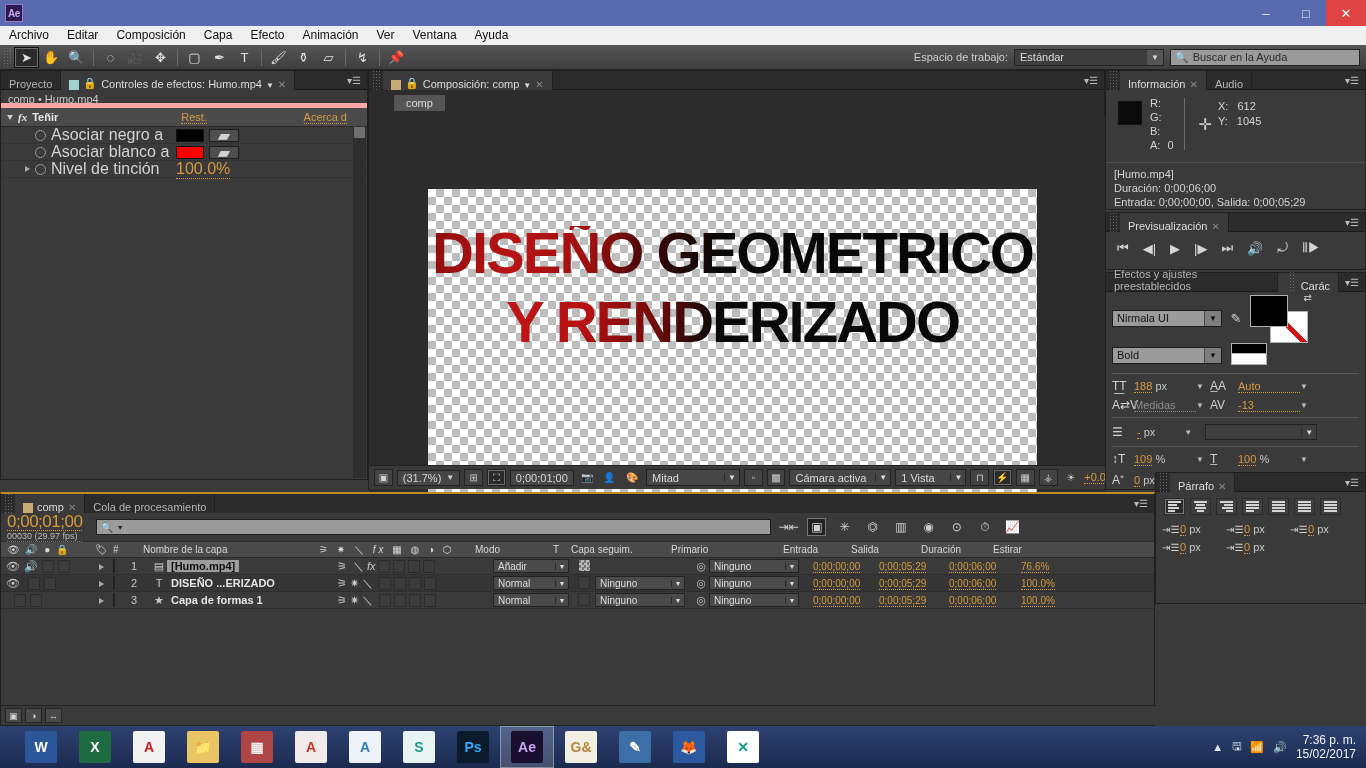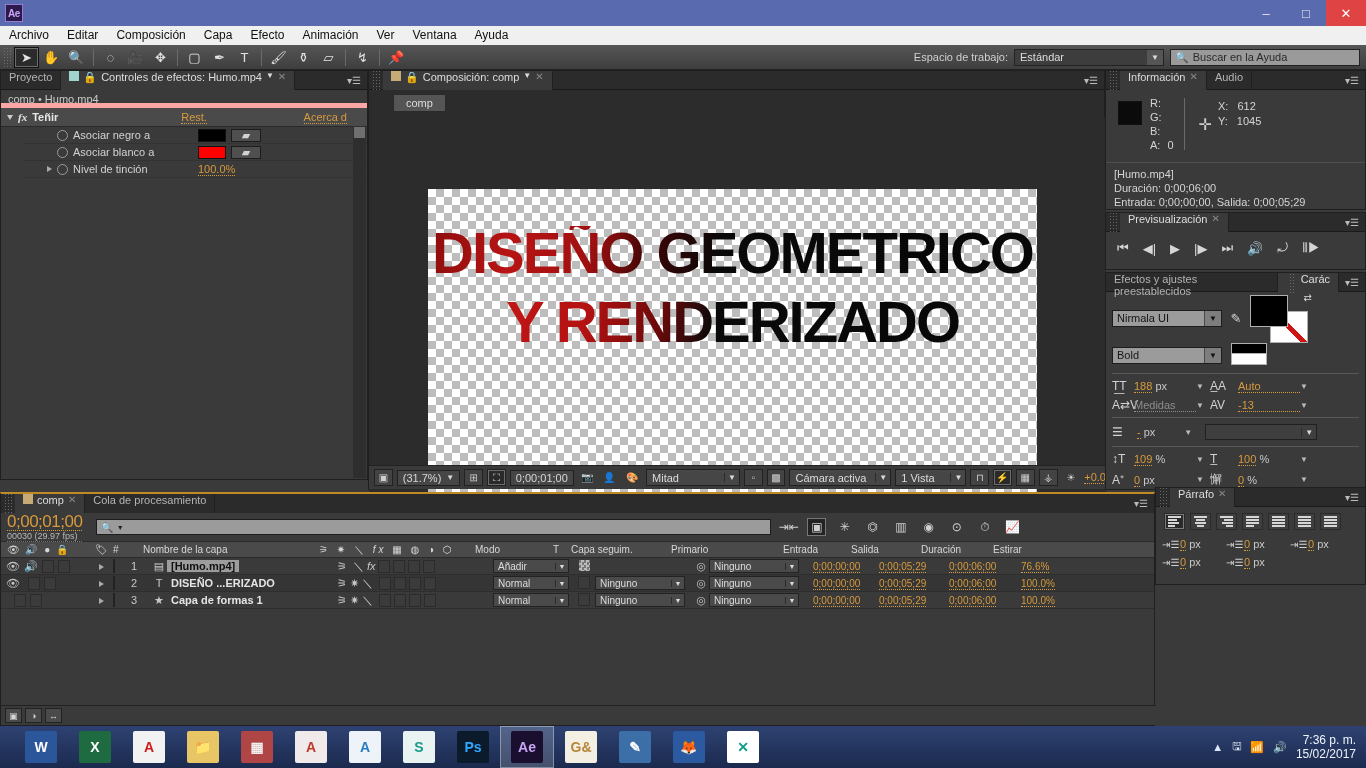--- a/index.html
+++ b/index.html
@@ -62,39 +62,39 @@
   .ws-select .arr { margin-left:auto; width:16px; text-align:center;
     background:#555; height:15px; line-height:15px; font-size:8px; }
   .help-search { width:190px; height:17px; margin:0 6px; background:#9a9a9a;
     border:1px solid #222; display:flex; align-items:center; color:#2a2a2a;
     font-size:11px; padding-left:4px; }
 
   
   .panel { position:absolute; background:#3a3a3a; border:1px solid #1f1f1f; }
   .ptabs { height:19px; background:#2b2b2b; display:flex; align-items:center;
     border-bottom:1px solid #1a1a1a; }
-  .ptab { height:19px; padding:0 8px; display:flex; align-items:flex-start;
+  .ptab { height:19px; padding:0 8px; display:flex; align-items:flex-end;
     font-size:11px; color:#b4b4b4; border-right:1px solid #1f1f1f; gap:4px; }
   .ptab.active { background:#3a3a3a; color:#ddd; }
   .ptab .x { font-size:10px; color:#888; }
   .pmenu { margin-left:auto; padding:0 6px; font-size:10px; color:#bbb; }
 
   
   #effects { left:0; top:70px; width:368px; height:410px; }
   .ec-crumb { height:18px; line-height:18px; padding-left:7px; font-size:11px;
     color:#c9c9c9; background:#3a3a3a; border-bottom:5px solid #fca5a5; }
   .ec-head { height:19px; display:flex; align-items:center; background:#4a4a4a;
     border-bottom:1px solid #2a2a2a; font-size:11px; color:#e6e6e6;
     font-weight:bold; padding-left:6px; gap:5px; }
   .ec-head .rest,.ec-head .about { color:#d79a3c; font-weight:normal;
     border-bottom:1px dotted #d79a3c; }
   .ec-head .rest { margin-left:118px; }
   .ec-head .about { margin-left:auto; margin-right:20px; }
-  .ec-row { height:17px; display:flex; align-items:center; font-size:11px;
-    color:#d2d2d2; padding-left:24px; gap:5px; border-bottom:1px solid #333;margin-left:22px; }
+  .ec-row { height:17px; display:flex; align-items:center; font-size:16px;
+    color:#d2d2d2; padding-left:24px; gap:5px; border-bottom:1px solid #333; }
   .sw { width:28px; height:13px; border:1px solid #111; }
   .sw-btn { width:30px; height:13px; background:#4f4f4f; border:1px solid #1c1c1c;
     display:flex; align-items:center; justify-content:center; }
   .stopwatch { width:11px; height:11px; border:1px solid #9a9a9a;
     border-radius:50%; display:inline-block; }
   .tri { width:0;height:0;border-left:5px solid #aaa;
     border-top:3.5px solid transparent;border-bottom:3.5px solid transparent; }
   .tri.down { border:none;border-top:5px solid #ccc;
     border-left:3.5px solid transparent;border-right:3.5px solid transparent; }
 
@@ -182,21 +182,21 @@
   .ch-ico { color:#d2d2d2; font-size:12px; }
   .ch-arr { color:#bbb; font-size:8px; }
   .color-stack { position:relative; width:60px; height:46px; }
   .cs-fill { position:absolute; left:0; top:0; width:38px; height:32px;
     background:#000; border:1px solid #b0b0b0; }
   .cs-stroke { position:absolute; left:20px; top:16px; width:38px; height:32px;
     background:#fff; border:1px solid #b0b0b0;
     background-image:linear-gradient(45deg,transparent 44%,#d01414 44%,
       #d01414 56%,transparent 56%); }
 
-  #paragraph { left:1155px; top:487px; width:211px; height:98px; }
+  #paragraph { left:1155px; top:472px; width:211px; height:132px; }
   .pg-align { display:flex; gap:5px; padding:6px 8px 4px; }
   .pg-btn { width:21px; height:17px; background:#3f3f3f; border:1px solid #2a2a2a;
     display:flex; flex-direction:column; justify-content:center; gap:1.5px;
     padding:0 3px; }
   .pg-btn.on { background:#2a2a2a; box-shadow:inset 0 0 0 1px #7a7a7a; }
   .pg-btn i { display:block; height:1.5px; background:#d5d5d5; }
   .pg-grid { display:grid; grid-template-columns:18px 46px 18px 46px 18px 46px;
     align-items:center; padding:4px 6px; row-gap:6px; font-size:11px; }
 
   

